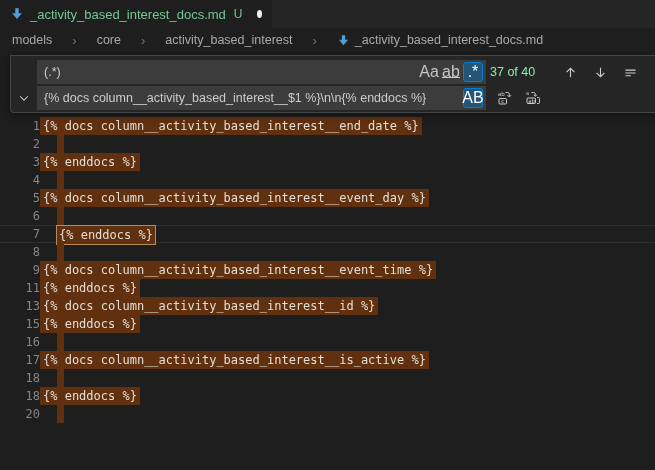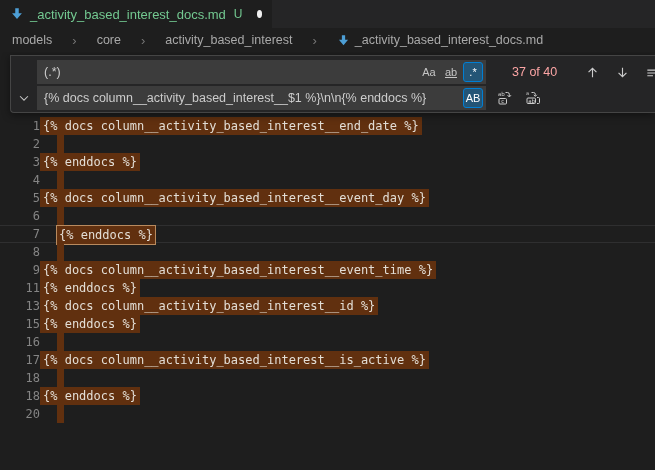--- a/index.html
+++ b/index.html
@@ -45,25 +45,25 @@
   .frow { display:flex; align-items:center; height:24px; margin-bottom:2px; }
   .toggle-col { width:26px; display:flex; justify-content:center; align-items:center;
                 flex:none; cursor:pointer; }
   .inputwrap { position:relative; width:449px; height:24px; flex:none; }
   .inputwrap input { width:100%; height:100%; background:#3c3c3c; border:none;
                      color:#cccccc; font-size:12.5px; padding:0 72px 0 7px;
                      font-family:"Liberation Sans", sans-serif; outline:none; }
   .inputwrap.replace input { padding-right:12px; }
   .inbtns { position:absolute; right:3px; top:2px; display:flex; gap:2px; }
   .opt { width:20px; height:20px; display:flex; align-items:center; justify-content:center;
-         color:#c5c5c5; font-size:11px; border-radius:3px; cursor:pointer;
+         color:#c5c5c5; font-size:16px; border-radius:3px; cursor:pointer;
          border:1px solid transparent; }
   .opt.active { background:#245576; border-color:#007fd4; color:#ffffff; }
   .opt .uw { border-bottom:1px solid #c5c5c5; line-height:10px; }
-  .count { margin-left:26px; color:#fca5a5; font-size:12.5px; white-space:nowrap; min-width:62px; }
+  .count { margin-left:4px; color:#86efac; font-size:12.5px; white-space:nowrap; min-width:62px; }
   .navbtns { display:flex; gap:9px; margin-left:8px; }
   .ibtn { width:21px; height:21px; display:flex; align-items:center; justify-content:center;
           color:#cccccc; cursor:pointer; border-radius:3px; }
   .rbtns { display:flex; gap:7px; margin-left:8px; }
   svg { display:block; }
 </style>
 </head>
 <body>
 
 <div class="screen">

